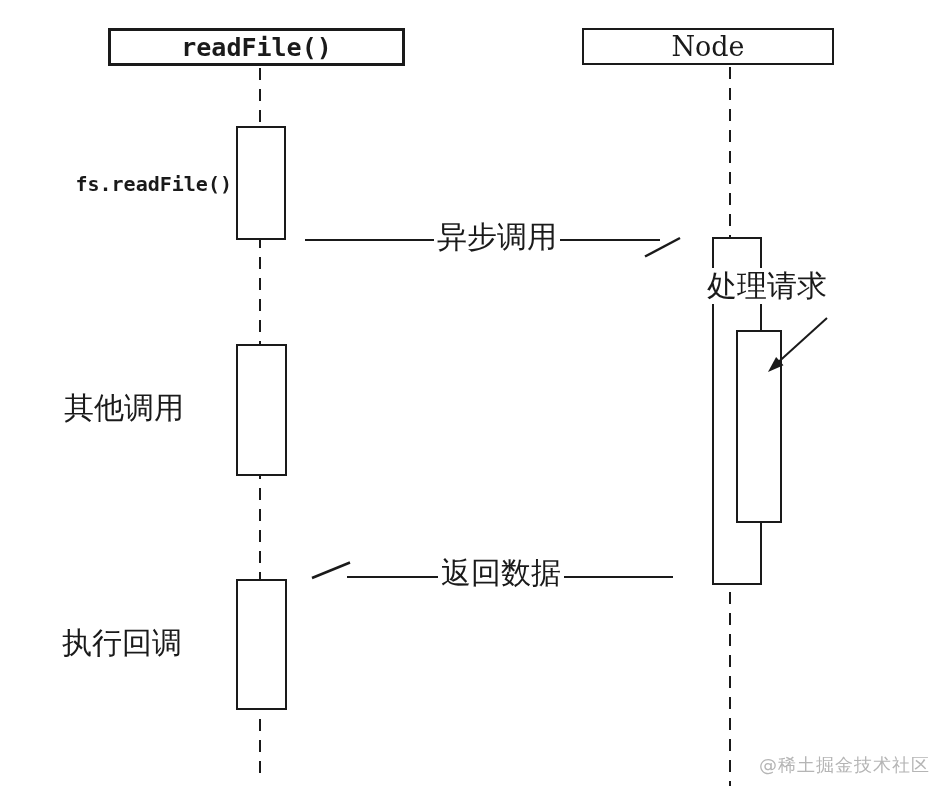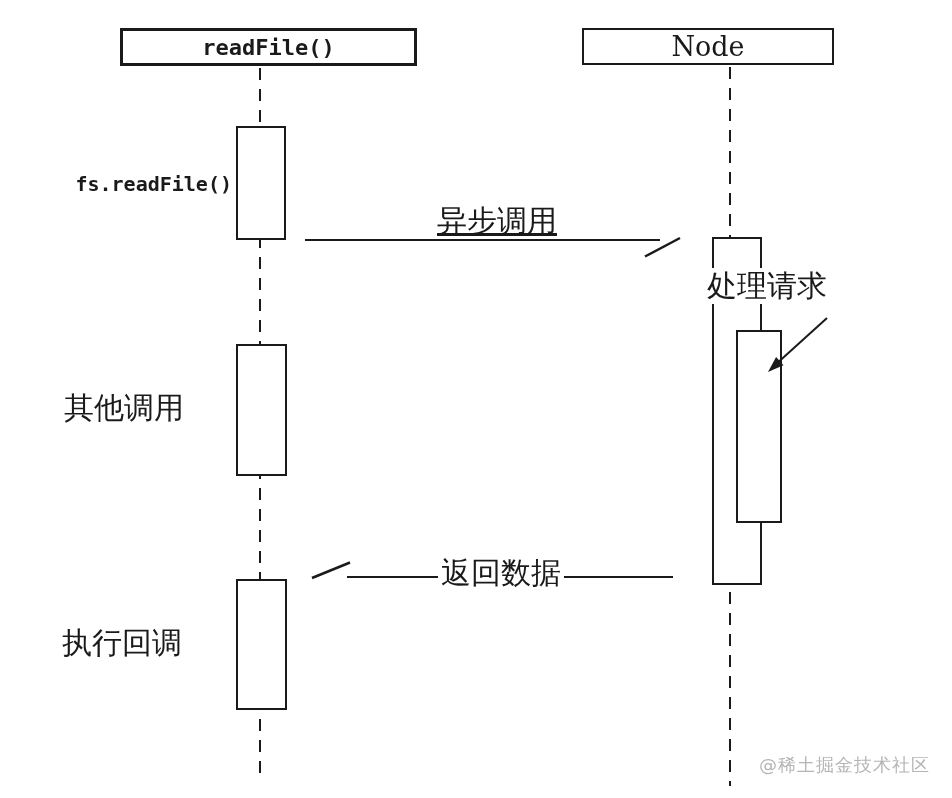--- a/index.html
+++ b/index.html
@@ -20,23 +20,22 @@
     background: #ffffff;
     border: 3px solid #1a1a1a;
     display: flex;
     align-items: center;
     justify-content: center;
     white-space: nowrap;
   }
   #hdr-readfile {
     left: 108px; top: 28px; width: 297px; height: 38px;
     font-family: "DejaVu Sans Mono", "Liberation Mono", monospace;
-    font-size: 22px; font-weight: 600;
+    font-size: 25px; font-weight: 600;
     border-width: 3px;
-    margin-left: 12px;
   }
   #hdr-node {
     left: 582px; top: 28px; width: 252px; height: 37px;
     font-family: "DejaVu Serif", "Liberation Serif", serif;
     font-size: 27px; font-weight: 400;
     border-width: 2px;
   }
 
   
   .lifeline {
@@ -78,21 +77,21 @@
   .onwhite { background: #ffffff; padding: 0 3px; }
 
   #lbl-fs {
     left: 28px; top: 170px; width: 204px;
     text-align: right;
     font-family: "DejaVu Sans Mono", "Liberation Mono", monospace;
     font-size: 20px; font-weight: 600; line-height: 28px;
   }
   #lbl-other  { left: 64px;  top: 390px; }
   #lbl-exec   { left: 62px;  top: 625px; }
-  #lbl-async  { left: 434px; top: 203px; text-decoration: underline; }
+  #lbl-async  { left: 434px; top: 219px; }
   #lbl-handle { left: 668px; top: 268px; margin-left: 36px; }
   #lbl-return { left: 438px; top: 555px; }
 
   
   #arrows {
     position: absolute;
     left: 0; top: 0;
     width: 952px; height: 798px;
     pointer-events: none;
   }

